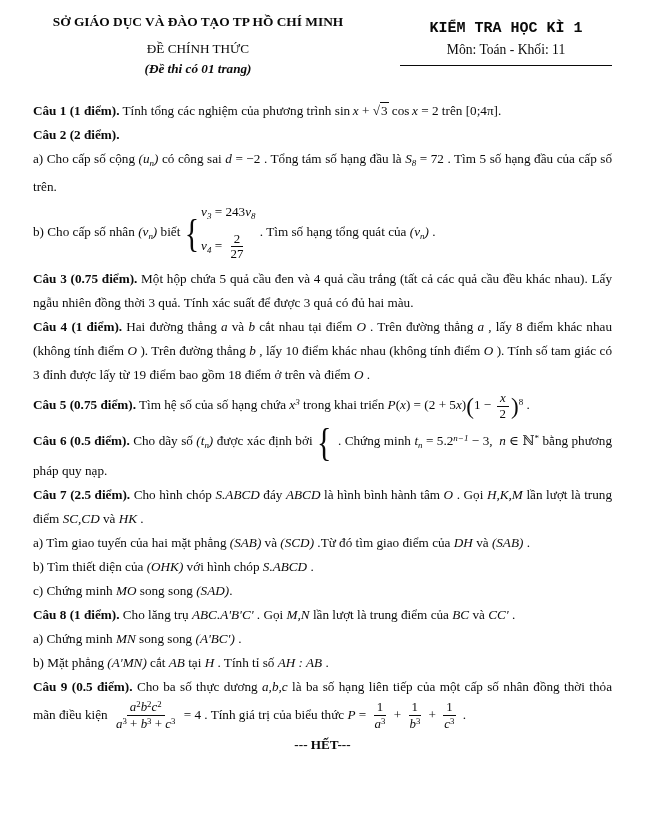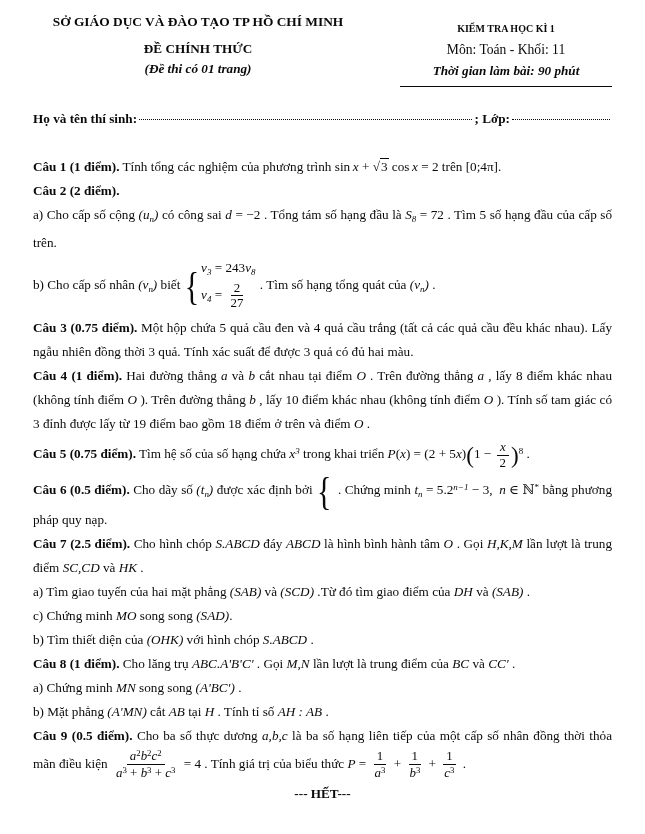--- a/index.html
+++ b/index.html
@@ -9,72 +9,65 @@
     padding:12px 33px 8px 33px;overflow:hidden;
     font-family:"Liberation Serif","DejaVu Serif",serif;
     font-size:13.2px;
   }
   
   .header{display:flex;justify-content:space-between;align-items:flex-start;}
   .hleft{width:330px;text-align:center;}
   .hright{width:212px;text-align:center;padding-top:6px;}
   .hl-dept{font-weight:bold;font-size:13.4px;line-height:20px;}
   .hl-school{font-weight:bold;font-size:13.4px;line-height:20px;border-bottom:1.5px solid #0a0a0a;padding-bottom:3px;margin:0 4px;}
-  .hl-official{font-weight:bold;margin-top:7px;line-height:19px;}
+  .hl-official{font-weight:normal;margin-top:7px;line-height:19px;}
   .hl-pages{font-weight:bold;font-style:italic;line-height:21px;}
-  .hr-title{font-weight:bold;font-size:10px;line-height:21px;}
+  .hr-title{font-weight:bold;font-size:15px;line-height:21px;font-family:Liberation Mono, monospace;}
   .hr-subject{font-weight:normal;font-size:13.6px;line-height:21px;}
   .hr-duration{font-weight:bold;font-style:italic;line-height:21px;}
   .hrule{border-top:1.5px solid #0a0a0a;margin-top:5px;}
   
   .body{margin-top:20px;}
   .line{line-height:24px;margin:0;text-align:justify;}
   .line.center{text-align:center;}
   .line.fill{display:flex;align-items:baseline;margin:2px 0 24px 0;}
   .line.gap-top{margin-top:3px;}
   .b{font-weight:bold;}
   .m{font-style:italic;}
   .sub{font-size:0.68em;vertical-align:-0.3em;}
   .sup{font-size:0.68em;vertical-align:0.5em;}
   .bp{font-size:1.75em;font-weight:400;vertical-align:-0.18em;line-height:0;}
   .frac{display:inline-flex;flex-direction:column;align-items:center;vertical-align:middle;line-height:1.15;padding:0 2px;font-size:0.98em;}
   .frac .fn{border-bottom:1px solid #0a0a0a;padding:0 3px;}
   .frac .fd{padding:0 3px;}
   .cases{display:inline-flex;align-items:center;vertical-align:middle;margin:2px 1px;}
   .cases .brace{font-size:30px;font-weight:400;line-height:1;transform:scaleY(1.35);margin-right:2px;}
-  .cases .crows{display:inline-flex;flex-direction:column;text-align:left;row-gap:3px;}
+  .cases .crows{display:inline-flex;flex-direction:column;text-align:left;row-gap:10px;}
   .cases .crow{line-height:1.25;white-space:nowrap;}
   .sqrt{white-space:nowrap;}
   .sqrt .sr{border-top:1.2px solid #0a0a0a;padding:0 1px;}
   .dots{flex-grow:1;border-bottom:1.7px dotted #0a0a0a;margin:0 2px;transform:translateY(-3px);min-width:20px;}
 </style>
 </head>
 <body>
 
 <div class="page">
   <div class="header">
     <div class="hleft">
       <div class="hl-dept">SỞ GIÁO DỤC VÀ ĐÀO TẠO TP HỒ CHÍ MINH</div>
       <div class="hl-official">ĐỀ CHÍNH THỨC</div>
       <div class="hl-pages">(Đề thi có 01 trang)</div>
     </div>
     <div class="hright">
       <div class="hr-title">KIỂM TRA HỌC KÌ 1</div>
       <div class="hr-subject">Môn: Toán - Khối: 11</div>
-      <div class="hr-duration">Thời gian làm bài: 90 phút</div>
       <div class="hrule"></div>
     </div>
   </div>
   <div class="body" id="exam-body">
-      <div class="line fill">
-        <span class="b">Họ và tên thí sinh:</span>
-        <span class="dots" style="flex-grow: 3.4;"></span>
-        <span class="b">; Lớp:</span>
-        <span class="dots" style="flex-grow: 1;"></span>
-      </div>
       <div class="line "><span class="b">Câu 1 (1 điểm).</span><span> Tính tổng các nghiệm của phương trình sin </span><span class="m">x</span><span> + </span><span class="sqrt">√<span class="sr">3</span></span><span> cos </span><span class="m">x</span><span> = 2 trên [0;4π].</span></div>
       <div class="line "><span class="b">Câu 2 (2 điểm).</span></div>
       <div class="line "><span>a) Cho cấp số cộng </span><span class="m">(u</span><span class="m sub">n</span><span class="m">)</span><span> có công sai </span><span class="m">d</span><span> = −2 . Tổng tám số hạng đầu là </span><span class="m">S</span><span class="m sub">8</span><span> = 72 . Tìm 5 số hạng đầu của cấp số trên.</span></div>
       <div class="line gap-top"><span>b) Cho cấp số nhân </span><span class="m">(v</span><span class="m sub">n</span><span class="m">)</span><span> biết </span><span class="cases">
           <span class="brace">{</span>
           <span class="crows">
             <span class="crow"><span class="m">v</span><span class="m sub">3</span><span> = 243</span><span class="m">v</span><span class="m sub">8</span></span>
             <span class="crow"><span class="m">v</span><span class="m sub">4</span><span> = </span><span class="frac">
                 <span class="fn">2</span>
                 <span class="fd">27</span>
@@ -85,22 +78,22 @@
       <div class="line "><span class="b">Câu 4 (1 điểm).</span><span> Hai đường thẳng </span><span class="m">a</span><span> và </span><span class="m">b</span><span> cắt nhau tại điểm </span><span class="m">O</span><span> . Trên đường thẳng </span><span class="m">a</span><span> , lấy 8 điểm khác nhau (không tính điểm </span><span class="m">O</span><span> ). Trên đường thẳng </span><span class="m">b</span><span> , lấy 10 điểm khác nhau (không tính điểm </span><span class="m">O</span><span> ). Tính số tam giác có 3 đỉnh được lấy từ 19 điểm bao gồm 18 điểm ở trên và điểm </span><span class="m">O</span><span> .</span></div>
       <div class="line gap-top"><span class="b">Câu 5 (0.75 điểm).</span><span> Tìm hệ số của số hạng chứa </span><span class="m">x</span><span class="m sup">3</span><span> trong khai triển </span><span class="m">P</span><span>(</span><span class="m">x</span><span>) = (2 + 5</span><span class="m">x</span><span>)</span><span class="bp">(</span><span>1 − </span><span class="frac">
           <span class="fn"><span class="m">x</span></span>
           <span class="fd">2</span>
         </span><span class="bp">)</span><span class="sup">8</span><span> .</span></div>
       <div class="line gap-top"><span class="b">Câu 6 (0.5 điểm).</span><span> Cho dãy số </span><span class="m">(t</span><span class="m sub">n</span><span class="m">)</span><span> được xác định bởi </span><span class="cases">
           <span class="brace">{</span>
         </span><span> . Chứng minh </span><span class="m">t</span><span class="m sub">n</span><span> = 5.2</span><span class="m sup">n−1</span><span> − 3, </span><span class="m">n</span><span> ∈ ℕ</span><span class="sup">*</span><span> bằng phương pháp quy nạp.</span></div>
       <div class="line "><span class="b">Câu 7 (2.5 điểm).</span><span> Cho hình chóp </span><span class="m">S.ABCD</span><span> đáy </span><span class="m">ABCD</span><span> là hình bình hành tâm </span><span class="m">O</span><span> . Gọi </span><span class="m">H,K,M</span><span> lần lượt là trung điểm </span><span class="m">SC,CD</span><span> và </span><span class="m">HK</span><span> .</span></div>
       <div class="line "><span>a) Tìm giao tuyến của hai mặt phẳng </span><span class="m">(SAB)</span><span> và </span><span class="m">(SCD)</span><span> .Từ đó tìm giao điểm của </span><span class="m">DH</span><span> và </span><span class="m">(SAB)</span><span> .</span></div>
+      <div class="line "><span>b) Tìm thiết diện của </span><span class="m">(OHK)</span><span> với hình chóp </span><span class="m">S.ABCD</span><span> .</span></div>
       <div class="line "><span>c) Chứng minh </span><span class="m">MO</span><span> song song </span><span class="m">(SAD)</span><span>.</span></div>
-      <div class="line "><span>b) Tìm thiết diện của </span><span class="m">(OHK)</span><span> với hình chóp </span><span class="m">S.ABCD</span><span> .</span></div>
       <div class="line "><span class="b">Câu 8 (1 điểm).</span><span> Cho lăng trụ </span><span class="m">ABC.A'B'C'</span><span> . Gọi </span><span class="m">M,N</span><span> lần lượt là trung điểm của </span><span class="m">BC</span><span> và </span><span class="m">CC'</span><span> .</span></div>
       <div class="line "><span>a) Chứng minh </span><span class="m">MN</span><span> song song </span><span class="m">(A'BC')</span><span> .</span></div>
       <div class="line "><span>b) Mặt phẳng </span><span class="m">(A'MN)</span><span> cắt </span><span class="m">AB</span><span> tại </span><span class="m">H</span><span> . Tính tỉ số </span><span class="m">AH : AB</span><span> .</span></div>
       <div class="line "><span class="b">Câu 9 (0.5 điểm).</span><span> Cho ba số thực dương </span><span class="m">a,b,c</span><span> là ba số hạng liên tiếp của một cấp số nhân đồng thời thỏa mãn điều kiện </span><span class="frac">
           <span class="fn"><span class="m">a</span><span class="sup">2</span><span class="m">b</span><span class="sup">2</span><span class="m">c</span><span class="sup">2</span></span>
           <span class="fd"><span class="m">a</span><span class="sup">3</span><span> + </span><span class="m">b</span><span class="sup">3</span><span> + </span><span class="m">c</span><span class="sup">3</span></span>
         </span><span> = 4 . Tính giá trị của biểu thức </span><span class="m">P</span><span> = </span><span class="frac">
           <span class="fn">1</span>
           <span class="fd"><span class="m">a</span><span class="sup">3</span></span>
         </span><span> + </span><span class="frac">

